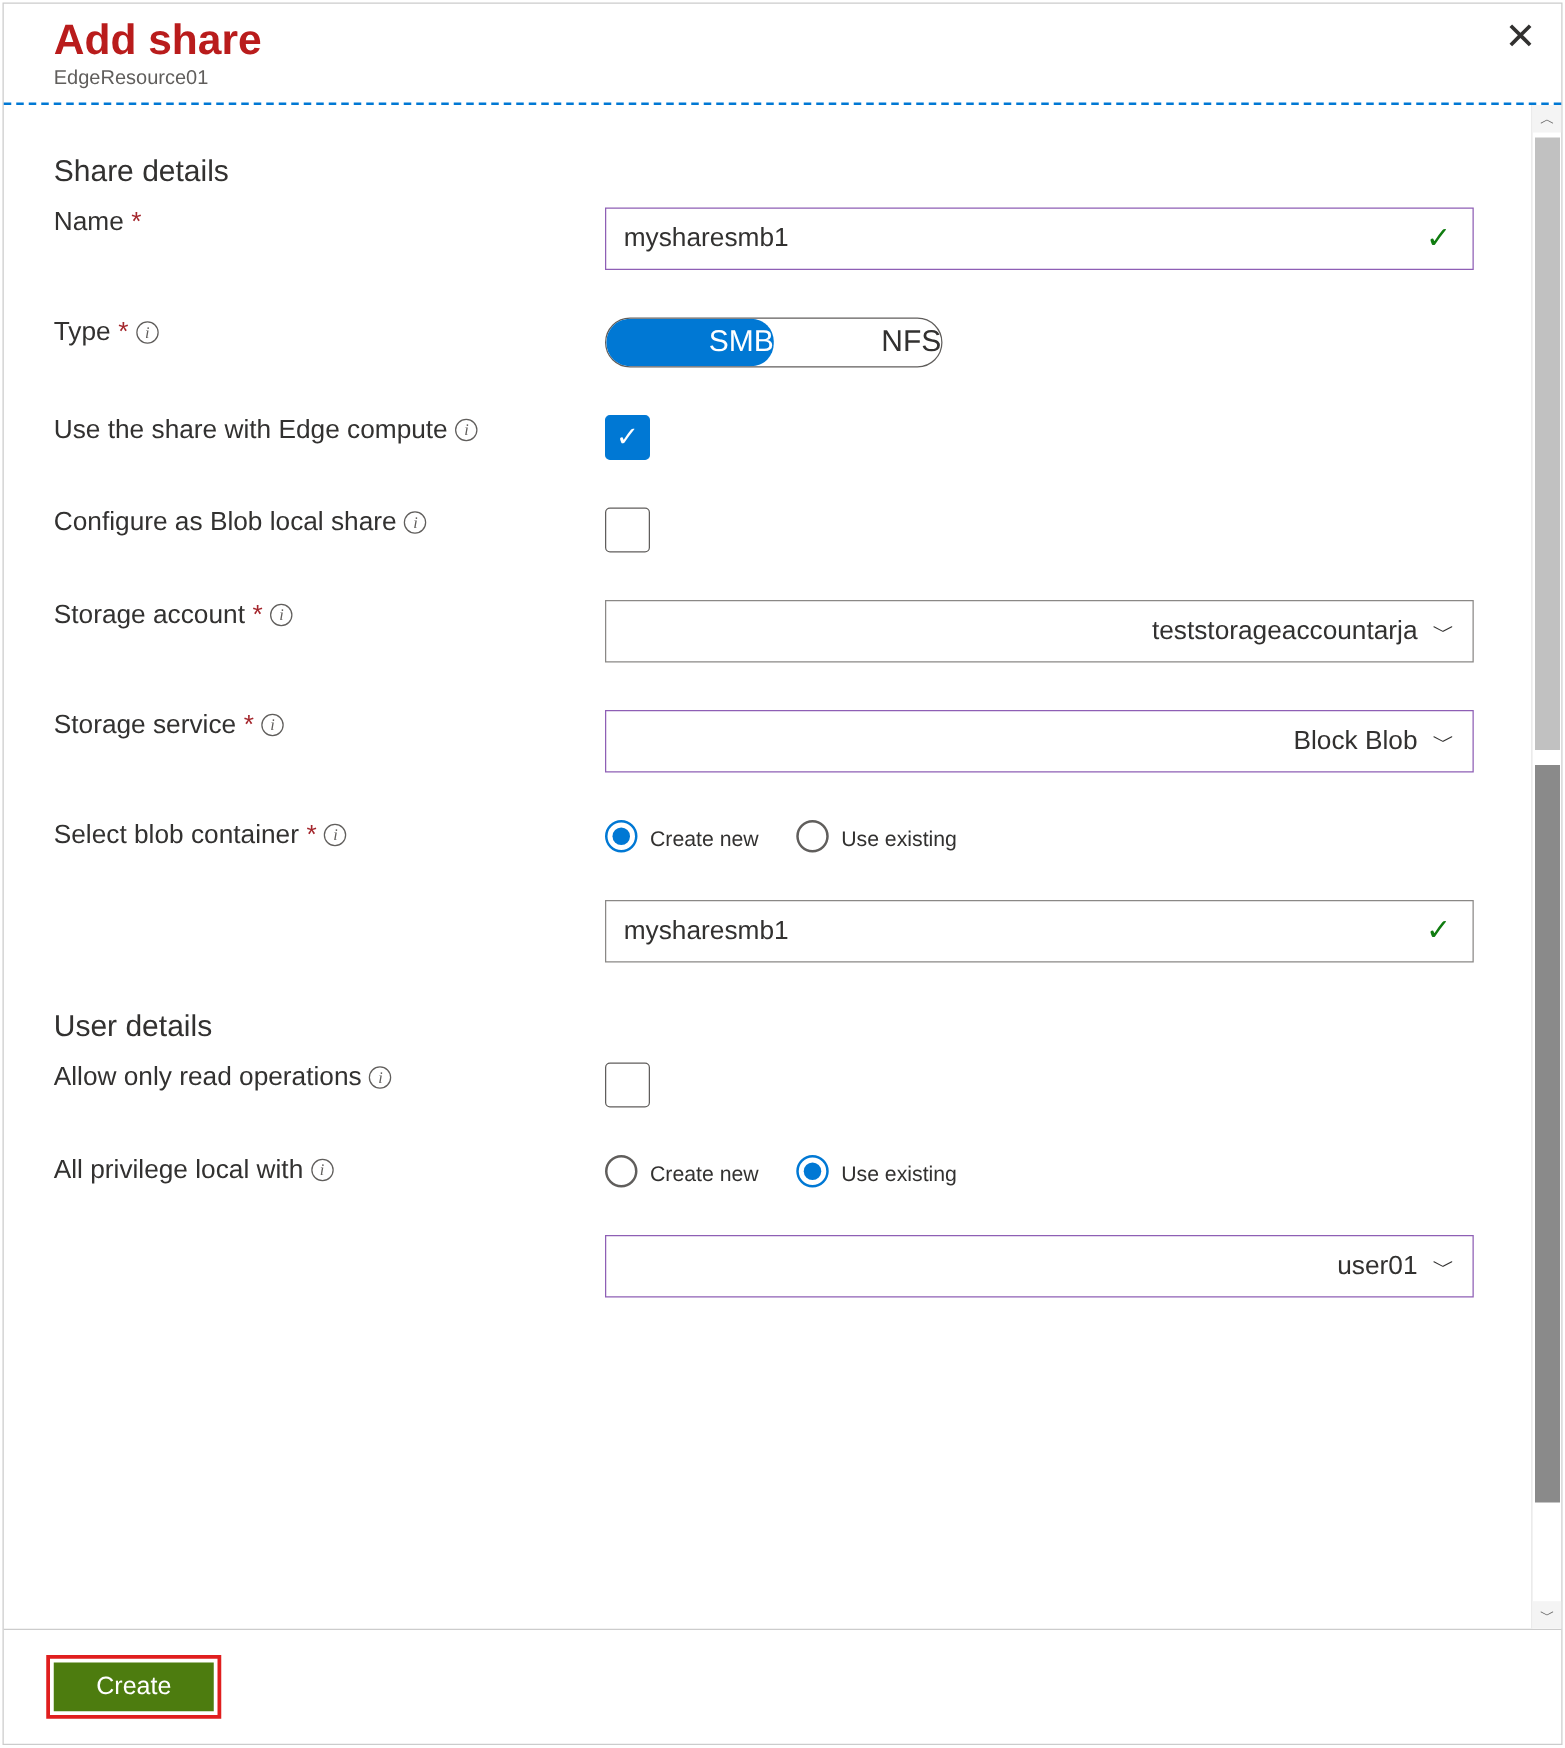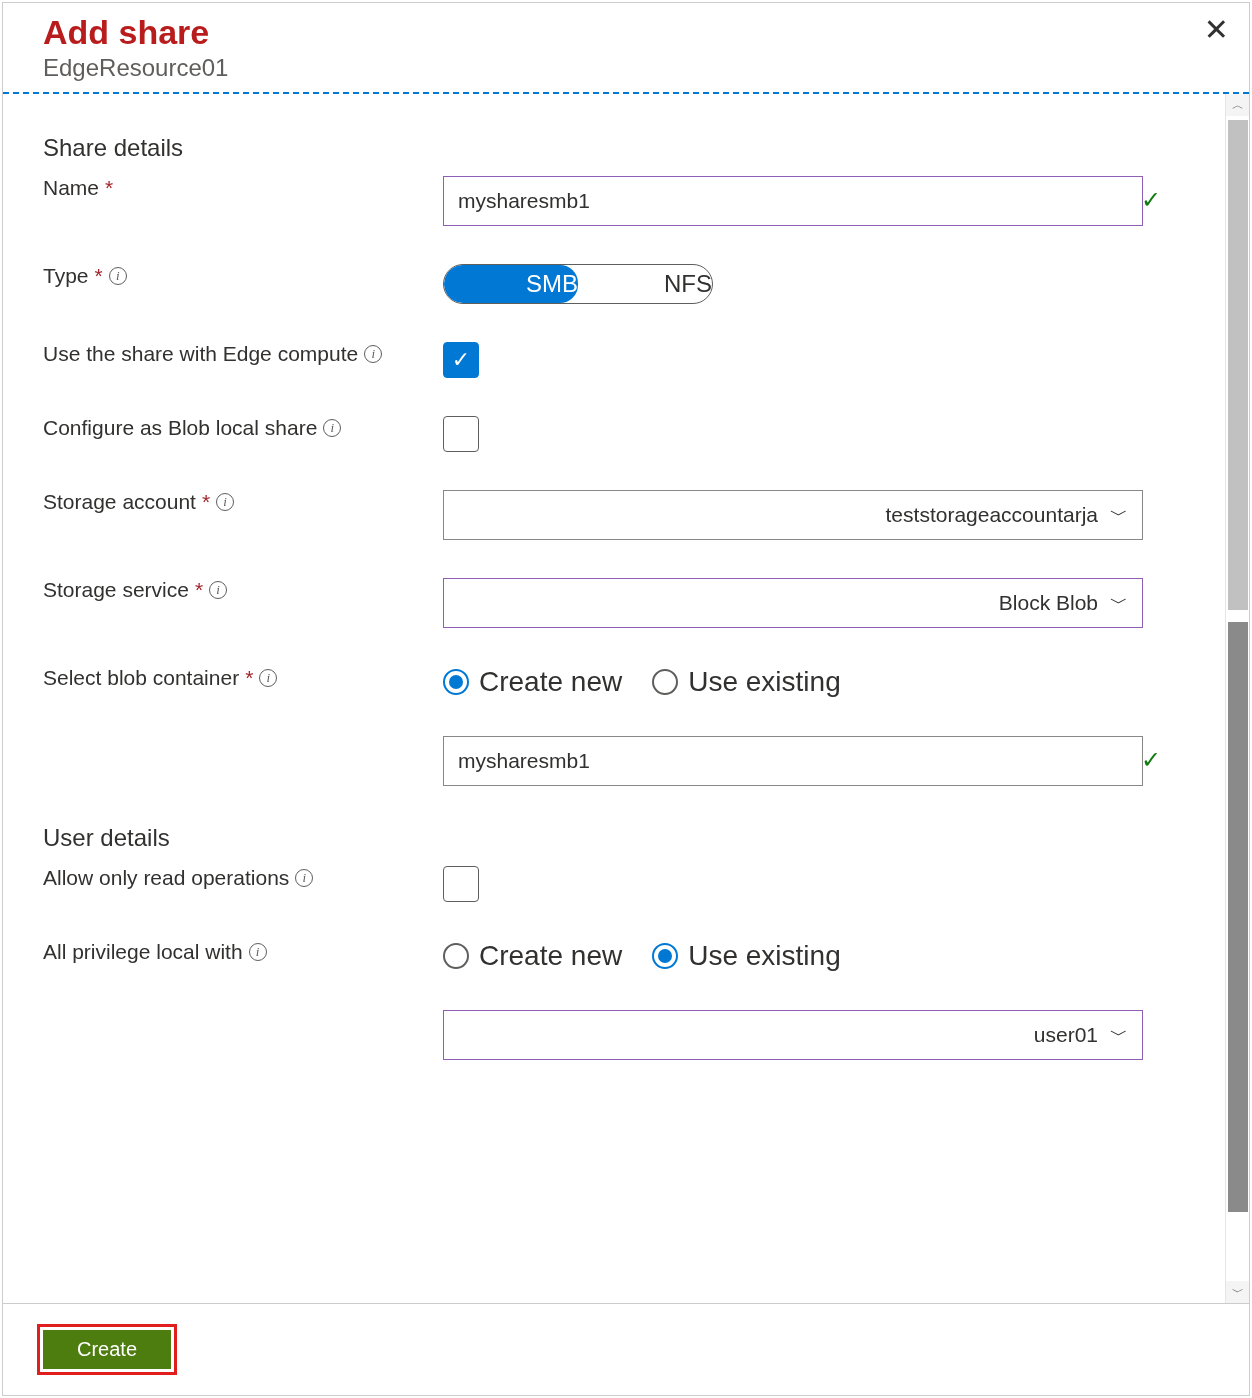--- a/index.html
+++ b/index.html
@@ -1,49 +1,49 @@
 <!DOCTYPE html>
 <html><head>
 <meta charset="utf-8">
 <style>
   * { box-sizing: border-box; }
   html, body { margin:0; padding:0; width:1252px; height:1398px; font-family:"Segoe UI",Arial,sans-serif; color:#323130; background:#fff; }
   .panel { border:1px solid #ccc; width:1248px; height:1394px; margin:2px; position:relative; display:flex; flex-direction:column; }
   .header { padding:10px 40px 0 40px; position:relative; }
   .title { font-size:34px; font-weight:600; color:#b91c1c; }
-  .subtitle { font-size:24px; color:#605e5c; margin-top:2px; }
+  .subtitle { font-size:16px; color:#605e5c; margin-top:2px; }
   .close { position:absolute; top:12px; right:20px; font-size:30px; line-height:1; cursor:pointer; font-weight:300; }
   .divider { border:none; border-top:2px dashed #0078d4; margin:10px 0 0 0; }
   .scroll-area { flex:1; position:relative; overflow:hidden; }
   .scroll-content { position:absolute; left:0; right:30px; top:0; bottom:0; overflow:hidden; padding:40px 40px 40px 40px; }
   .scrollbar-track { position:absolute; right:0; top:0; width:24px; height:100%; background:#fff; border-left:1px solid #e5e5e5; }
   .scrollbar-thumb { position:absolute; width:20px; left:2px; background:#c1c1c1; }
   .scroll-up { position:absolute; top:0; left:0; width:24px; height:22px; font-size:12px; text-align:center; line-height:22px; background:#f4f4f4; color:#666; }
   .scroll-down { position:absolute; bottom:0; left:0; width:24px; height:22px; font-size:12px; text-align:center; line-height:22px; background:#f4f4f4; color:#666; }
   .section-title { font-size:24px; font-weight:400; margin-bottom:14px; }
-  .row { display:flex; align-items:flex-start; margin-bottom:38px; }
+  .row { display:flex; align-items:flex-start; margin-bottom:38px;gap:41px; }
   .lbl { flex:0 0 400px; font-size:21px; color:#323130; display:flex; align-items:center; flex-wrap:wrap; gap:6px; }
   .req { color:#a4262c; }
   .info { display:inline-flex; width:18px; height:18px; border:1px solid #605e5c; border-radius:50%; font-size:13px; align-items:center; justify-content:center; color:#605e5c; font-family:Georgia,serif; cursor:pointer; font-style:italic; }
   .ctrl { flex:1; }
   .text-input { width:100%; max-width:700px; height:50px; border:1px solid #8a2be2; color:#323130; font-size:21px; padding:0 50px 0 14px; background:#fff; outline:none; }
   .text-input.plain { border-color:#8a8886; }
   .text-input.purple { border-color:#8e5fb5; }
   .valid-mark { position:relative; }
   .valid-mark::after { content:"✓"; position:absolute; right:18px; top:10px; font-size:24px; color:#107c10; }
   .select { width:100%; max-width:700px; height:50px; border:1px solid #8a8886; font-size:21px; padding:0 44px 0 14px; background:#fff; position:relative; display:flex; align-items:center; cursor:pointer;justify-content:flex-end; }
   .select.purple { border-color:#8e5fb5; }
   .select .chev { position:absolute; right:14px; font-size:18px; }
   .toggle-group { width:270px; height:40px; border:1px solid #605e5c; border-radius:20px; display:flex; overflow:hidden; }
   .toggle-group > div { flex:1; text-align:right; line-height:38px; font-size:24px; cursor:pointer; }
   .toggle-group .active { background:#0078d4; color:#fff; border-radius:18px; }
   .checkbox { width:36px; height:36px; border:1px solid #605e5c; border-radius:4px; display:flex; align-items:center; justify-content:center; cursor:pointer; font-size:22px; color:#fff; }
   .checkbox.checked { background:#0078d4; border-color:#0078d4; }
   .radio-row { display:flex; align-items:center; gap:30px; }
-  .radio { display:flex; align-items:center; gap:10px; font-size:28px; cursor:pointer; }
+  .radio { display:flex; align-items:flex-end; gap:10px; font-size:17px; cursor:pointer; }
   .radio .dot { width:26px; height:26px; border:2px solid #605e5c; border-radius:50%; display:flex; align-items:center; justify-content:center; }
   .radio.selected .dot { border-color:#0078d4; }
   .radio.selected .dot::after { content:""; width:14px; height:14px; background:#0078d4; border-radius:50%; }
   .footer { border-top:1px solid #ccc; padding:26px 40px; }
   .create-btn { background:#4d7c0f; color:#fff; font-size:20px; padding:8px 34px; border:none; cursor:pointer; outline:3px solid #e01e1e; outline-offset:3px; }
 </style>
 </head>
 <body>
 
 <div class="panel">

